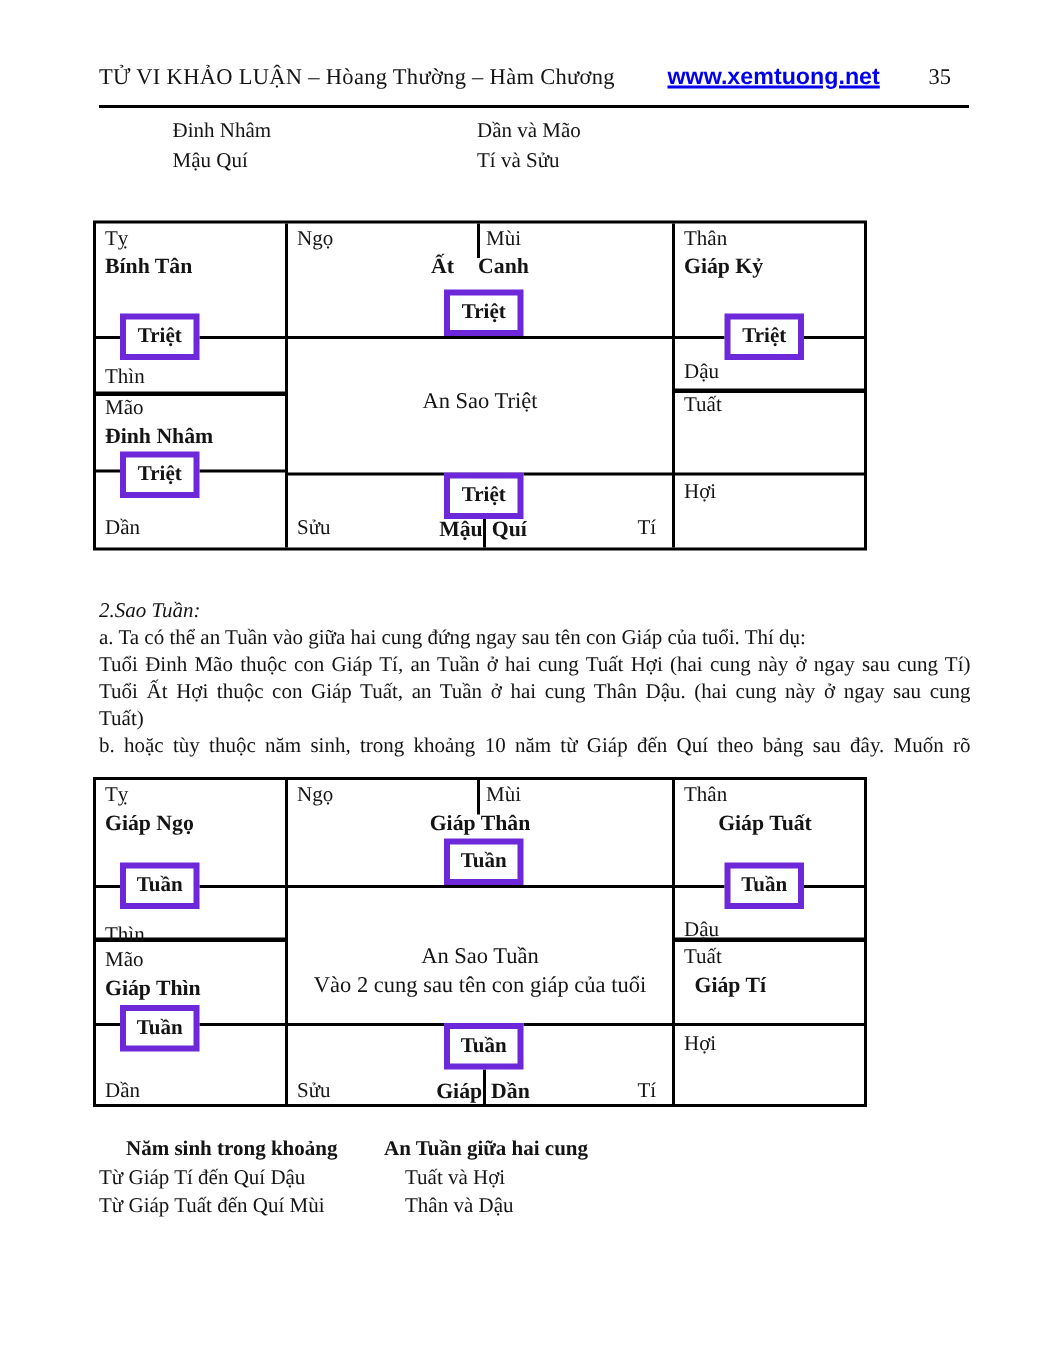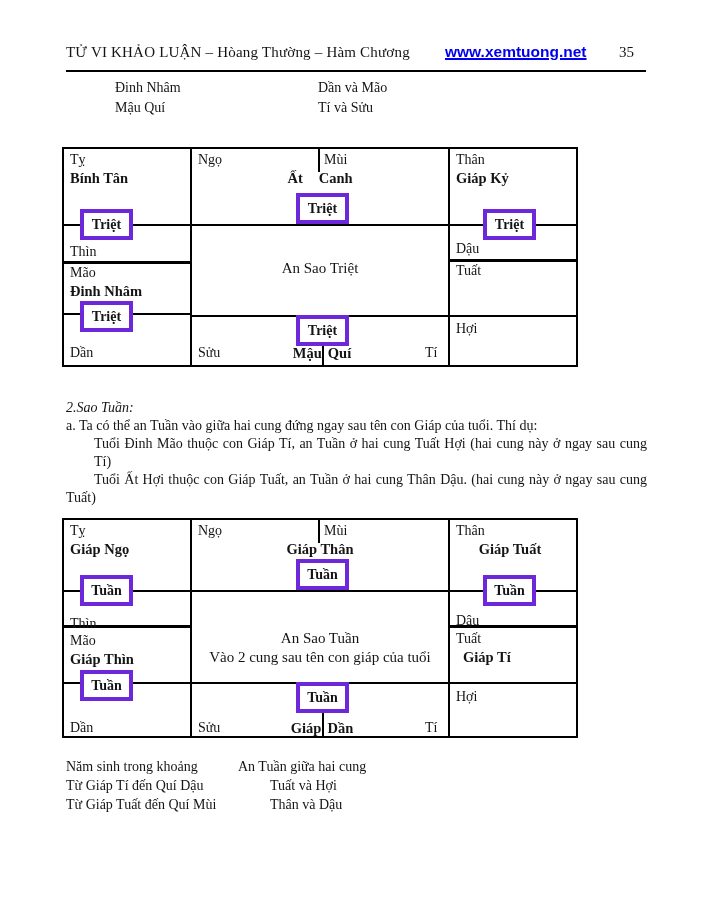--- a/index.html
+++ b/index.html
@@ -1,19 +1,19 @@
 <!DOCTYPE html>
 <html><head>
 <meta charset="utf-8">
 <style>
   html,body{margin:0;padding:0;background:#888;}
   .page{position:relative;width:705px;height:913px;background:#ffffff;margin:0 auto;
         font-family:"Liberation Serif","DejaVu Serif",serif;color:#141414;overflow:hidden;}
   .abs{position:absolute;}
-  .b{font-weight:normal;}
+  .b{font-weight:bold;margin-left:18px;}
   .it{font-style:italic;}
 
   
   .hdr-title{left:66px;top:44px;font-size:15px;letter-spacing:.2px;}
   .hdr-link{left:445px;top:43px;font-family:"Liberation Sans","DejaVu Sans",sans-serif;
             font-weight:bold;font-size:15.5px;color:#0000ee;text-decoration:underline;
             text-decoration-thickness:2px;cursor:pointer;}
   .hdr-page{left:619px;top:44px;font-size:15px;}
   .hdr-rule{left:66px;top:70px;width:580px;height:2px;background:#000;}
 
@@ -33,21 +33,21 @@
         font-weight:bold;font-size:14px;}
   .clabel{position:absolute;font-size:14px;z-index:3;white-space:nowrap;}
   .cname{position:absolute;font-size:14.5px;font-weight:bold;z-index:3;white-space:nowrap;}
   .cmid{position:absolute;left:126px;width:260px;text-align:center;z-index:3;white-space:nowrap;}
   .cmid-flex{position:absolute;left:126px;width:264px;display:flex;justify-content:center;z-index:3;}
   .ctitle{font-size:15px;font-weight:normal;}
 
   
   .section{left:66px;top:399px;width:581px;font-size:14px;line-height:18px;}
   .sline{white-space:nowrap;}
-  .sline.just{white-space:normal;text-align:justify;text-align-last:justify;margin-left:28px;}
+  .sline.just{white-space:normal;text-align:justify;text-align-last:justify;}
 
   
   .btable{left:66px;top:757px;font-size:14px;line-height:19px;}
   .brow{display:flex;}
   .bcol1{width:172px;}
   .bcol2{width:200px;padding-left:32px;box-sizing:content-box;}
 </style>
 </head>
 <body>
 
@@ -115,20 +115,21 @@
     <div class="clabel" style="left:361px;top:196px;">Tí</div>
     <div class="clabel" style="left:392px;top:172px;">Hợi</div>
   </div>
 
   <div class="abs section">
     <div class="sline it">2.Sao Tuần:</div>
     <div class="sline">a. Ta có thể an Tuần vào giữa hai cung đứng ngay sau tên con Giáp của tuổi. Thí dụ:</div>
     <div class="sline just">Tuổi Đinh Mão thuộc con Giáp Tí, an Tuần ở hai cung Tuất Hợi (hai cung này ở ngay sau cung Tí)</div>
     <div class="sline just">Tuổi Ất Hợi thuộc con Giáp Tuất, an Tuần ở hai cung Thân Dậu. (hai cung này ở ngay sau cung</div>
     <div class="sline">Tuất)</div>
+    <div class="sline just">b. hoặc tùy thuộc năm sinh, trong khoảng 10 năm từ Giáp đến Quí theo bảng sau đây. Muốn rõ</div>
   </div>
 
   <div class="chart" style="top:518px;">
 
     <div class="vline vfull" style="left:126px;"></div>
     <div class="vline vfull" style="left:384px;"></div>
 
     <div class="hline" style="left:0;width:126px;top:70px;"></div>
     <div class="hline thick" style="left:0;width:126px;top:105px;"></div>
     <div class="hline" style="left:0;width:126px;top:162px;"></div>

